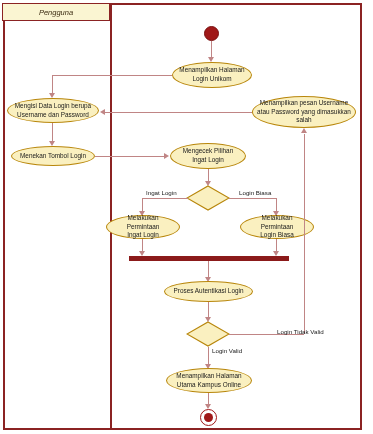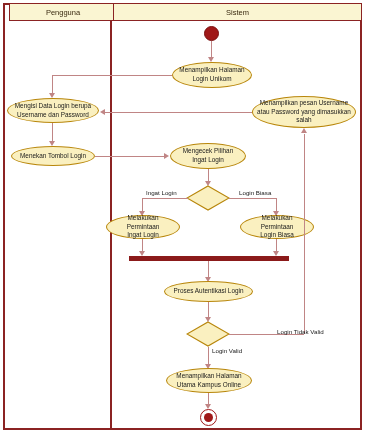--- a/index.html
+++ b/index.html
@@ -5,21 +5,21 @@
   html,body{margin:0;padding:0;background:#ffffff;}
   body{width:373px;height:434px;font-family:"Liberation Sans",sans-serif;overflow:hidden;}
   #diagram{position:relative;width:373px;height:434px;}
 
   
   .frame{position:absolute;left:3px;top:3px;width:359px;height:427px;
          border:2px solid #8B2323;box-sizing:border-box;background:#fff;}
   .lane-header{position:absolute;top:3px;height:18px;background:#FAF5D2;
          border:1px solid #8B2323;box-sizing:border-box;
          font-size:7.5px;color:#3a2a10;display:flex;align-items:center;justify-content:center;}
-  .lane-header.left{left:9px;width:108px;}
+  .lane-header.left{left:2px;width:108px;font-style:italic;}
   .lane-header.right{left:113px;width:249px;}
   .lane-divider{position:absolute;left:110px;top:3px;width:2px;height:427px;background:#8B2323;}
 
   
   .node{position:absolute;background:#FAF0C0;border:1px solid #B8860B;
         border-radius:50%/50%;box-sizing:border-box;
         display:flex;align-items:center;justify-content:center;text-align:center;
         font-size:6.4px;line-height:1.35;color:#1a1a1a;padding:2px 4px;}
   .node span{display:block;}
 
@@ -50,23 +50,20 @@
 </head>
 <body>
 
 <div id="diagram">
 
   <div class="frame"></div>
   <div class="lane-divider"></div>
 
   <div class="lane-header left">
     <span>Pengguna</span>
-  </div>
-  <div class="lane-header right">
-    <span>Sistem</span>
   </div>
 
   <div class="start-node" style="left:204px;top:26px;"></div>
   <div class="ln v" style="left:211px;top:41px;height:17px;"></div>
   <div class="arw down" style="left:208px;top:57px;"></div>
 
   <div class="node" style="left:172px;top:62px;width:80px;height:26px;">
     <div>
       <span>Menampilkan Halaman</span>
       <span>Login Unikom</span>

